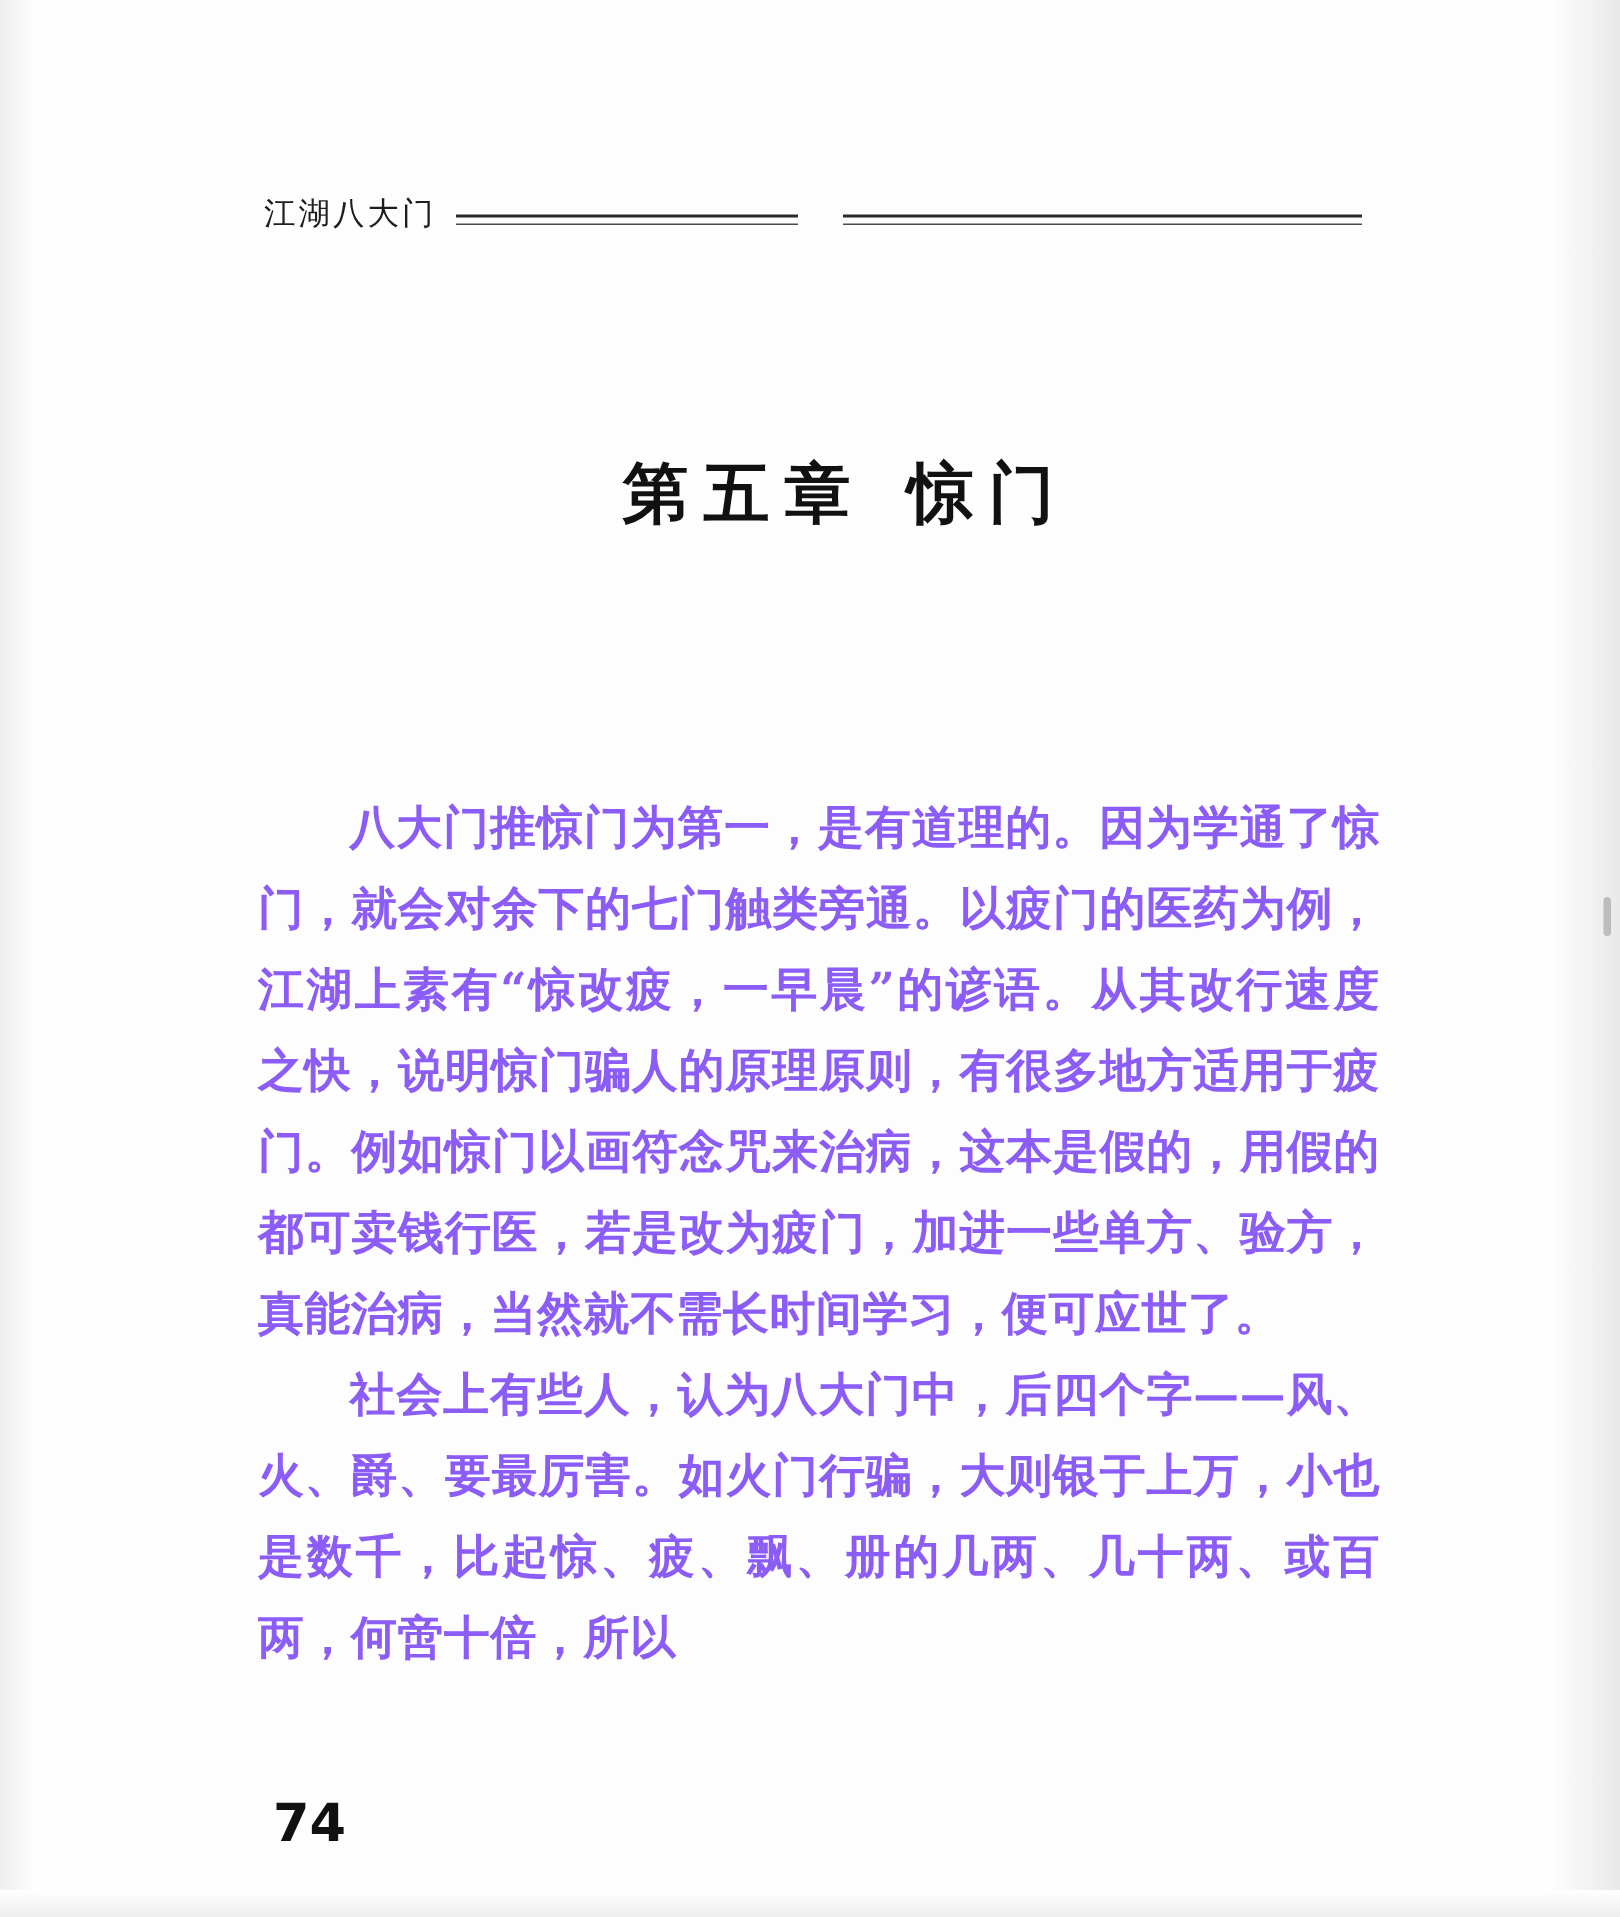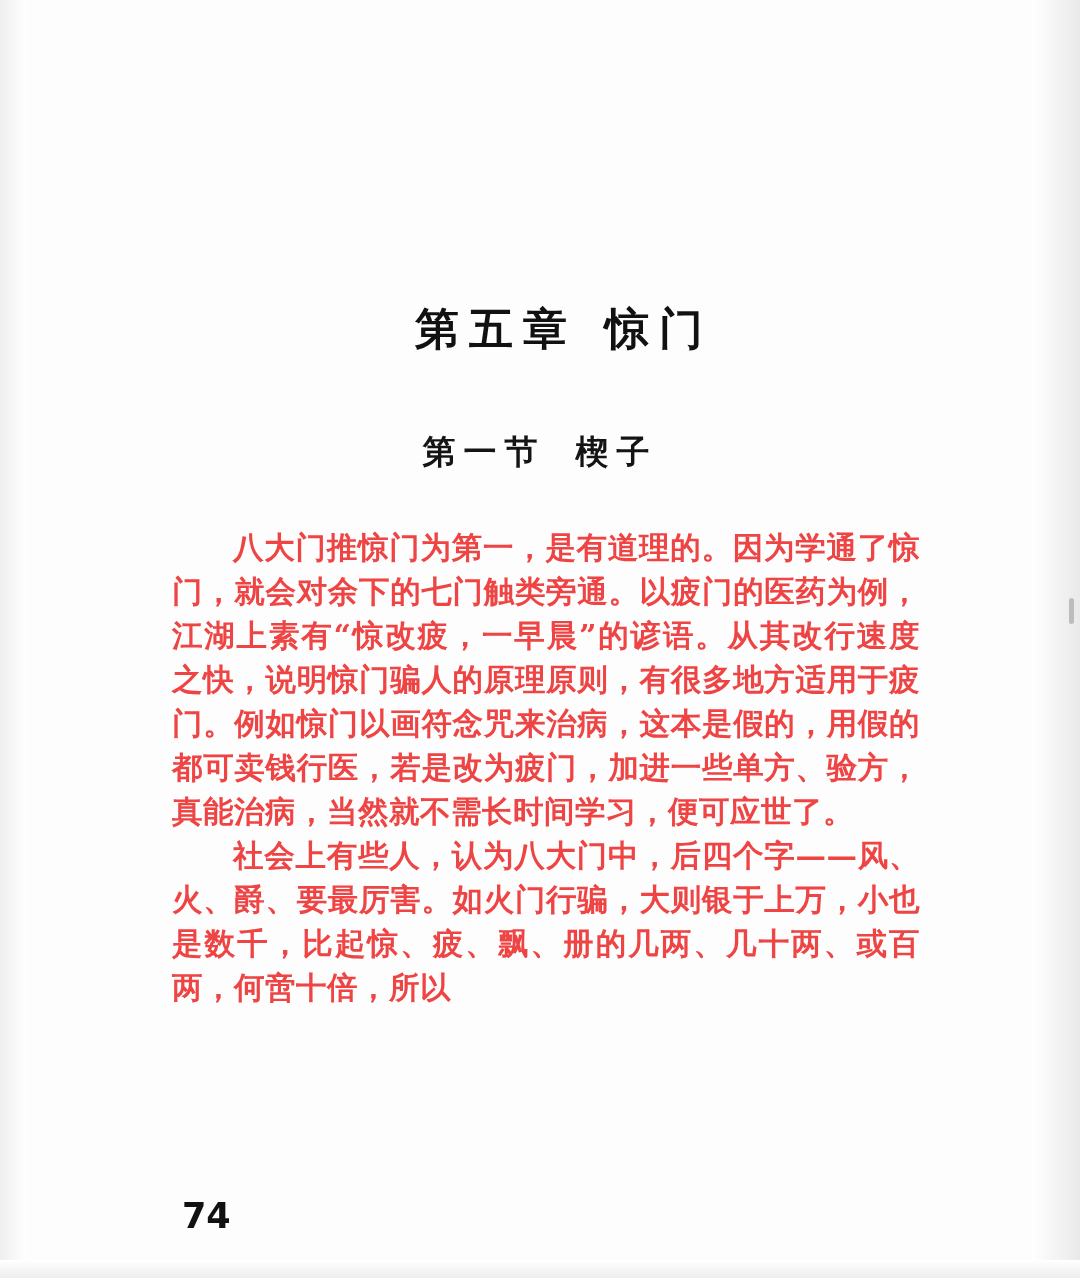--- a/index.html
+++ b/index.html
@@ -137,22 +137,22 @@
 
   
   .body-block {
     position: absolute;
     left: 172px;
     top: 525px;
     width: 748px;
   }
   .para {
     font-size: 30.5px;
-    line-height: 44px;
-    color: #ef4444;
+    line-height: 54px;
+    color: #8b5cf6;
     text-align: justify;
     text-justify: inter-character;
     letter-spacing: 0.5px;
     margin: 0 0 0 0;
     font-family: "DejaVu Serif", "Liberation Serif", serif;
     font-weight: 600;
   }
   .para.indent {
     text-indent: 2em;
   }
@@ -171,28 +171,31 @@
 </head>
 <body>
 
 <div class="page">
 
   <div class="edge-left"></div>
   <div class="edge-right"></div>
   <div class="edge-bottom"></div>
   <div class="scroll-mark"></div>
 
+  <div class="runhead">
+    <div class="runhead-text">江湖八大门</div>
+    <div class="runhead-rule"></div>
+    <div class="runhead-rule2"></div>
+    <div class="runhead-gap"></div>
+  </div>
 
   <div class="chapter-title">
     <span>第五章</span><span class="gap"></span><span>惊门</span>
   </div>
 
-  <div class="section-title">
-    <span>第一节</span><span class="gap"></span><span>楔子</span>
-  </div>
 
   <div class="body-block">
     <p class="para indent">八大门推惊门为第一，是有道理的。因为学通了惊门，就会对余下的七门触类旁通。以疲门的医药为例，江湖上素有“惊改疲，一早晨”的谚语。从其改行速度之快，说明惊门骗人的原理原则，有很多地方适用于疲门。例如惊门以画符念咒来治病，这本是假的，用假的都可卖钱行医，若是改为疲门，加进一些单方、验方，真能治病，当然就不需长时间学习，便可应世了。</p>
     <p class="para indent">社会上有些人，认为八大门中，后四个字——风、火、爵、要最厉害。如火门行骗，大则银于上万，小也是数千，比起惊、疲、飘、册的几两、几十两、或百两，何啻十倍，所以</p>
   </div>
 
   <div class="folio">74</div>
 
 </div>
 

